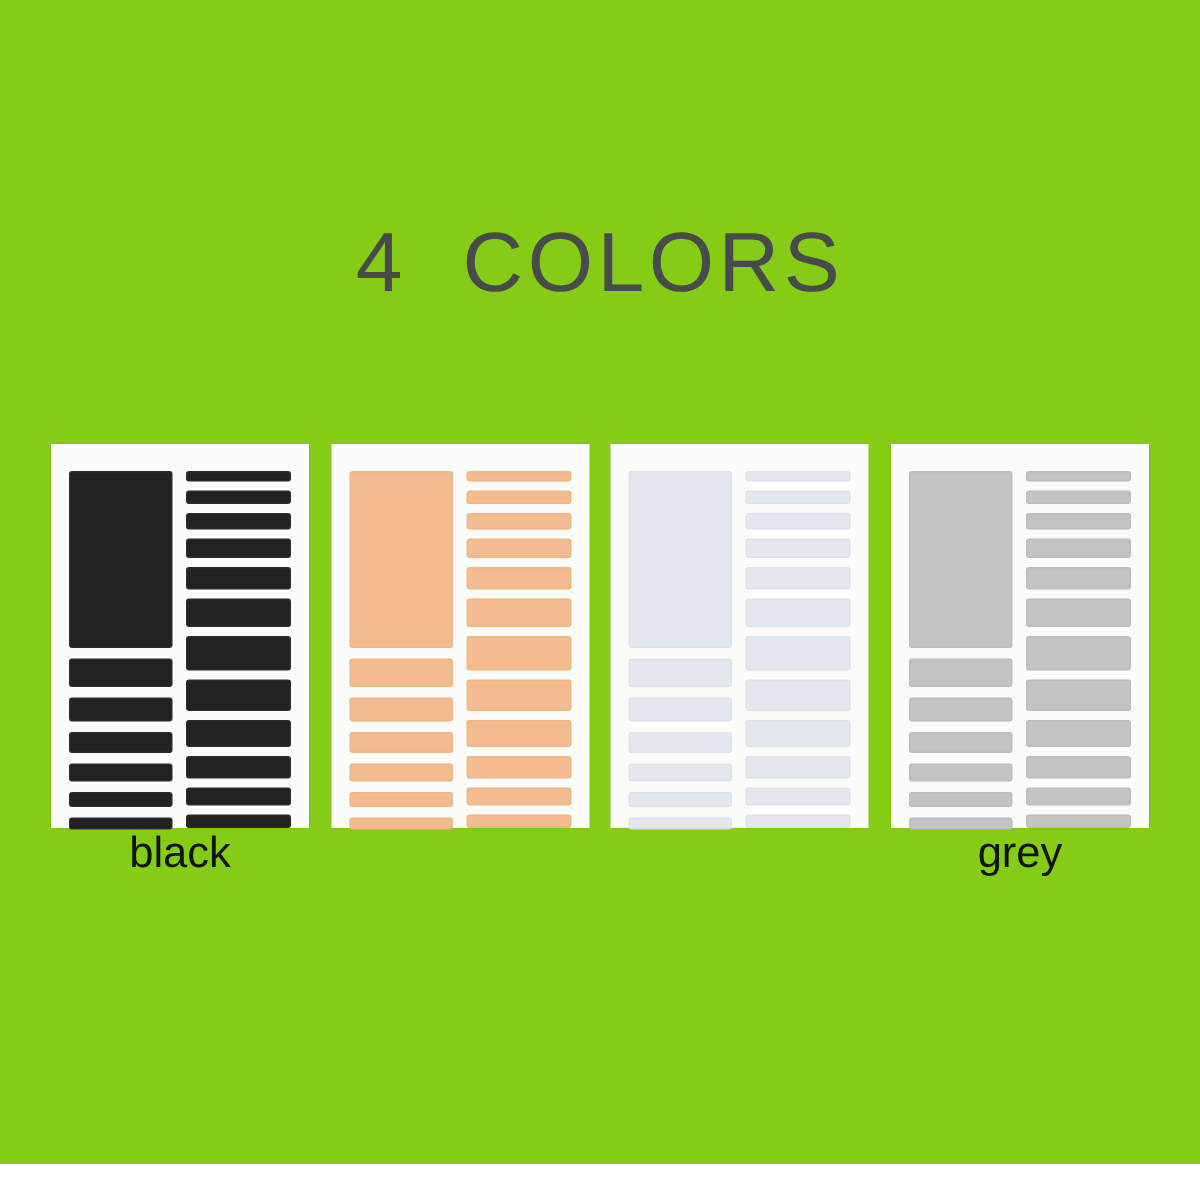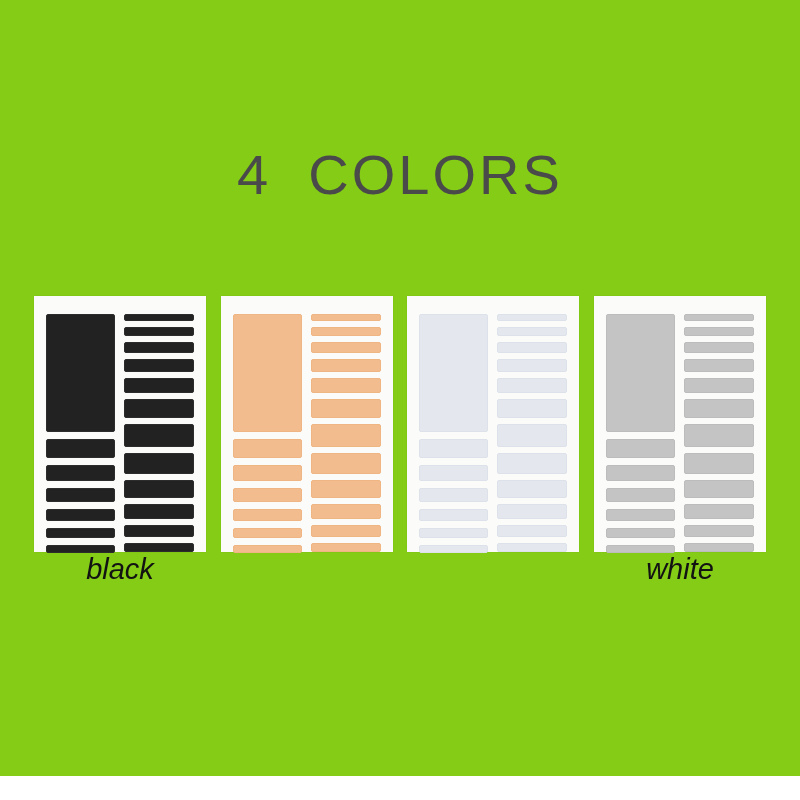--- a/index.html
+++ b/index.html
@@ -81,21 +81,20 @@
     display: flex;
     justify-content: space-between;
   }
   .label-cell {
     width: 172px;
     text-align: center;
     font-size: 29px;
     color: #121212;
     font-weight: 400;
     line-height: 34px;
-    font-style: italic;
   }
 </style>
 </head>
 <body>
 
 <div id="page">
 
   <div class="title">4  COLORS</div>
 
   <div class="cards-row">
@@ -196,16 +195,16 @@
           <div class="block" style="height: 18px; background: rgb(196, 196, 196); border: 1px solid rgb(188, 188, 188); box-sizing: border-box; margin-bottom: 6px;"></div>
           <div class="block" style="height: 15px; background: rgb(196, 196, 196); border: 1px solid rgb(188, 188, 188); box-sizing: border-box; margin-bottom: 6px;"></div>
           <div class="block" style="height: 12px; background: rgb(196, 196, 196); border: 1px solid rgb(188, 188, 188); box-sizing: border-box; margin-bottom: 6px;"></div>
           <div class="block" style="height: 9px; background: rgb(196, 196, 196); border: 1px solid rgb(188, 188, 188); box-sizing: border-box;"></div>
         </div>
       </div>
     </div>
 
   <div class="labels-row">
       <div class="label-cell" style="color: rgb(18, 18, 18);">black</div>
-      <div class="label-cell" style="color: rgb(18, 18, 18);">white</div>
+      <div class="label-cell" style="color: rgb(18, 18, 18);">grey</div>
     </div>
 
 </div>
 
 </body></html>

